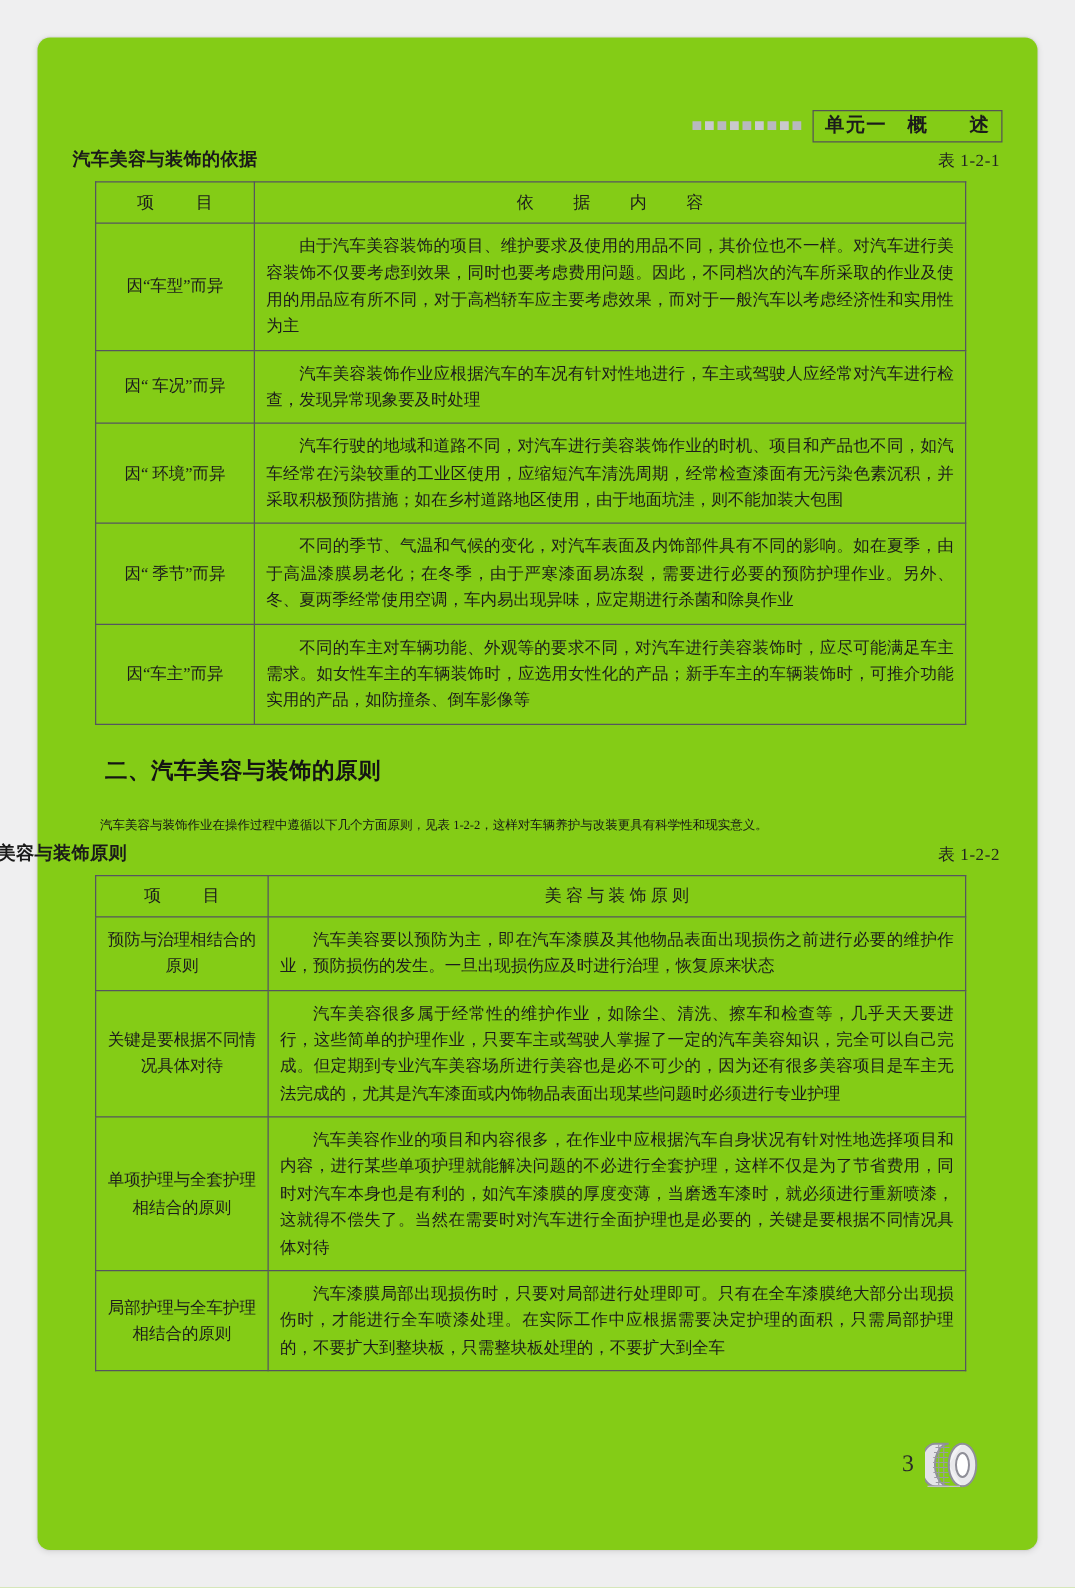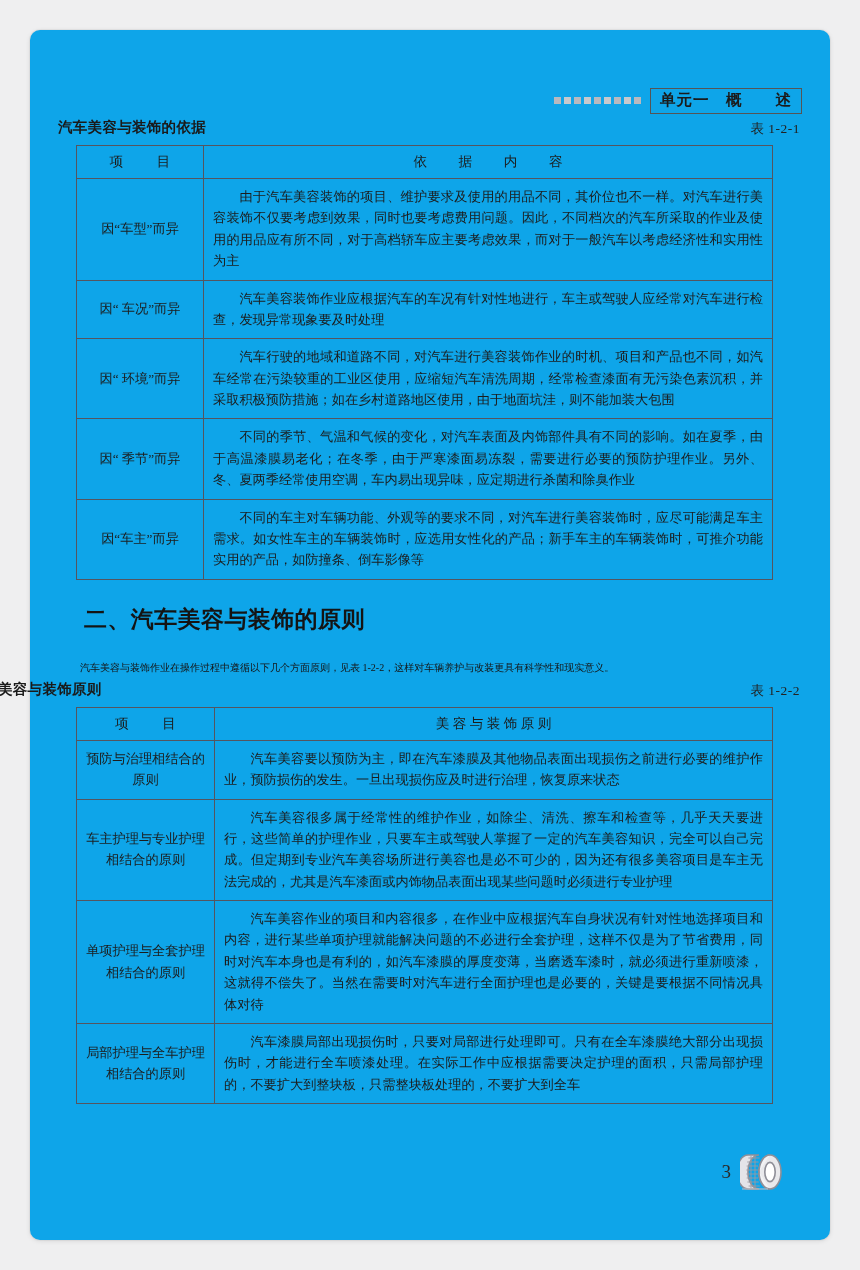--- a/index.html
+++ b/index.html
@@ -16,21 +16,21 @@
   .page-shadow-wrap {
     position: absolute;
     left: 30px;
     top: 30px;
     width: 800px;
     height: 1210px;
   }
   .page {
     position: absolute;
     inset: 0;
-    background: #0ea5e9;
+    background: #84cc16;
     border-radius: 10px;
     box-shadow: 0 1px 5px rgba(0,0,0,0.10), 0 0 0 1px rgba(0,0,0,0.035);
   }
   .page-inner {
     position: absolute;
     left: 28px;
     top: 30px;
     right: 28px;
     bottom: 20px;
   }
@@ -137,21 +137,21 @@
   
   .tbl1 col.c1 { width: 127px; }
   .tbl1 col.c2 { width: 569px; }
   .tbl2 col.c1 { width: 138px; }
   .tbl2 col.c2 { width: 558px; }
 
   
   h2.sec-head {
     font-family: "DejaVu Sans", sans-serif;
     font-weight: bold;
-    font-size: 23px;
+    font-size: 18px;
     color: #141414;
     margin: 24px 0 0 26px;
     letter-spacing: 0.4px;
   }
   p.body-para {
     font-size: 10px;
     line-height: 1.72;
     color: #151515;
     margin: 24px 2px 0 2px;
     text-indent: 2em;
@@ -256,21 +256,21 @@
             <th class="th-item">项　目</th>
             <th>美 容 与 装 饰 原 则</th>
           </tr>
         </thead>
         <tbody>
           <tr>
             <td class="item-cell">预防与治理相结合的原则</td>
             <td class="body-cell">汽车美容要以预防为主，即在汽车漆膜及其他物品表面出现损伤之前进行必要的维护作业，预防损伤的发生。一旦出现损伤应及时进行治理，恢复原来状态</td>
           </tr>
           <tr>
-            <td class="item-cell">车主护理与专业护理相结合的原则</td>
+            <td class="item-cell">关键是要根据不同情况具体对待</td>
             <td class="body-cell">汽车美容很多属于经常性的维护作业，如除尘、清洗、擦车和检查等，几乎天天要进行，这些简单的护理作业，只要车主或驾驶人掌握了一定的汽车美容知识，完全可以自己完成。但定期到专业汽车美容场所进行美容也是必不可少的，因为还有很多美容项目是车主无法完成的，尤其是汽车漆面或内饰物品表面出现某些问题时必须进行专业护理</td>
           </tr>
           <tr>
             <td class="item-cell">单项护理与全套护理相结合的原则</td>
             <td class="body-cell">汽车美容作业的项目和内容很多，在作业中应根据汽车自身状况有针对性地选择项目和内容，进行某些单项护理就能解决问题的不必进行全套护理，这样不仅是为了节省费用，同时对汽车本身也是有利的，如汽车漆膜的厚度变薄，当磨透车漆时，就必须进行重新喷漆，这就得不偿失了。当然在需要时对汽车进行全面护理也是必要的，关键是要根据不同情况具体对待</td>
           </tr>
           <tr>
             <td class="item-cell">局部护理与全车护理相结合的原则</td>
             <td class="body-cell">汽车漆膜局部出现损伤时，只要对局部进行处理即可。只有在全车漆膜绝大部分出现损伤时，才能进行全车喷漆处理。在实际工作中应根据需要决定护理的面积，只需局部护理的，不要扩大到整块板，只需整块板处理的，不要扩大到全车</td>
           </tr>

